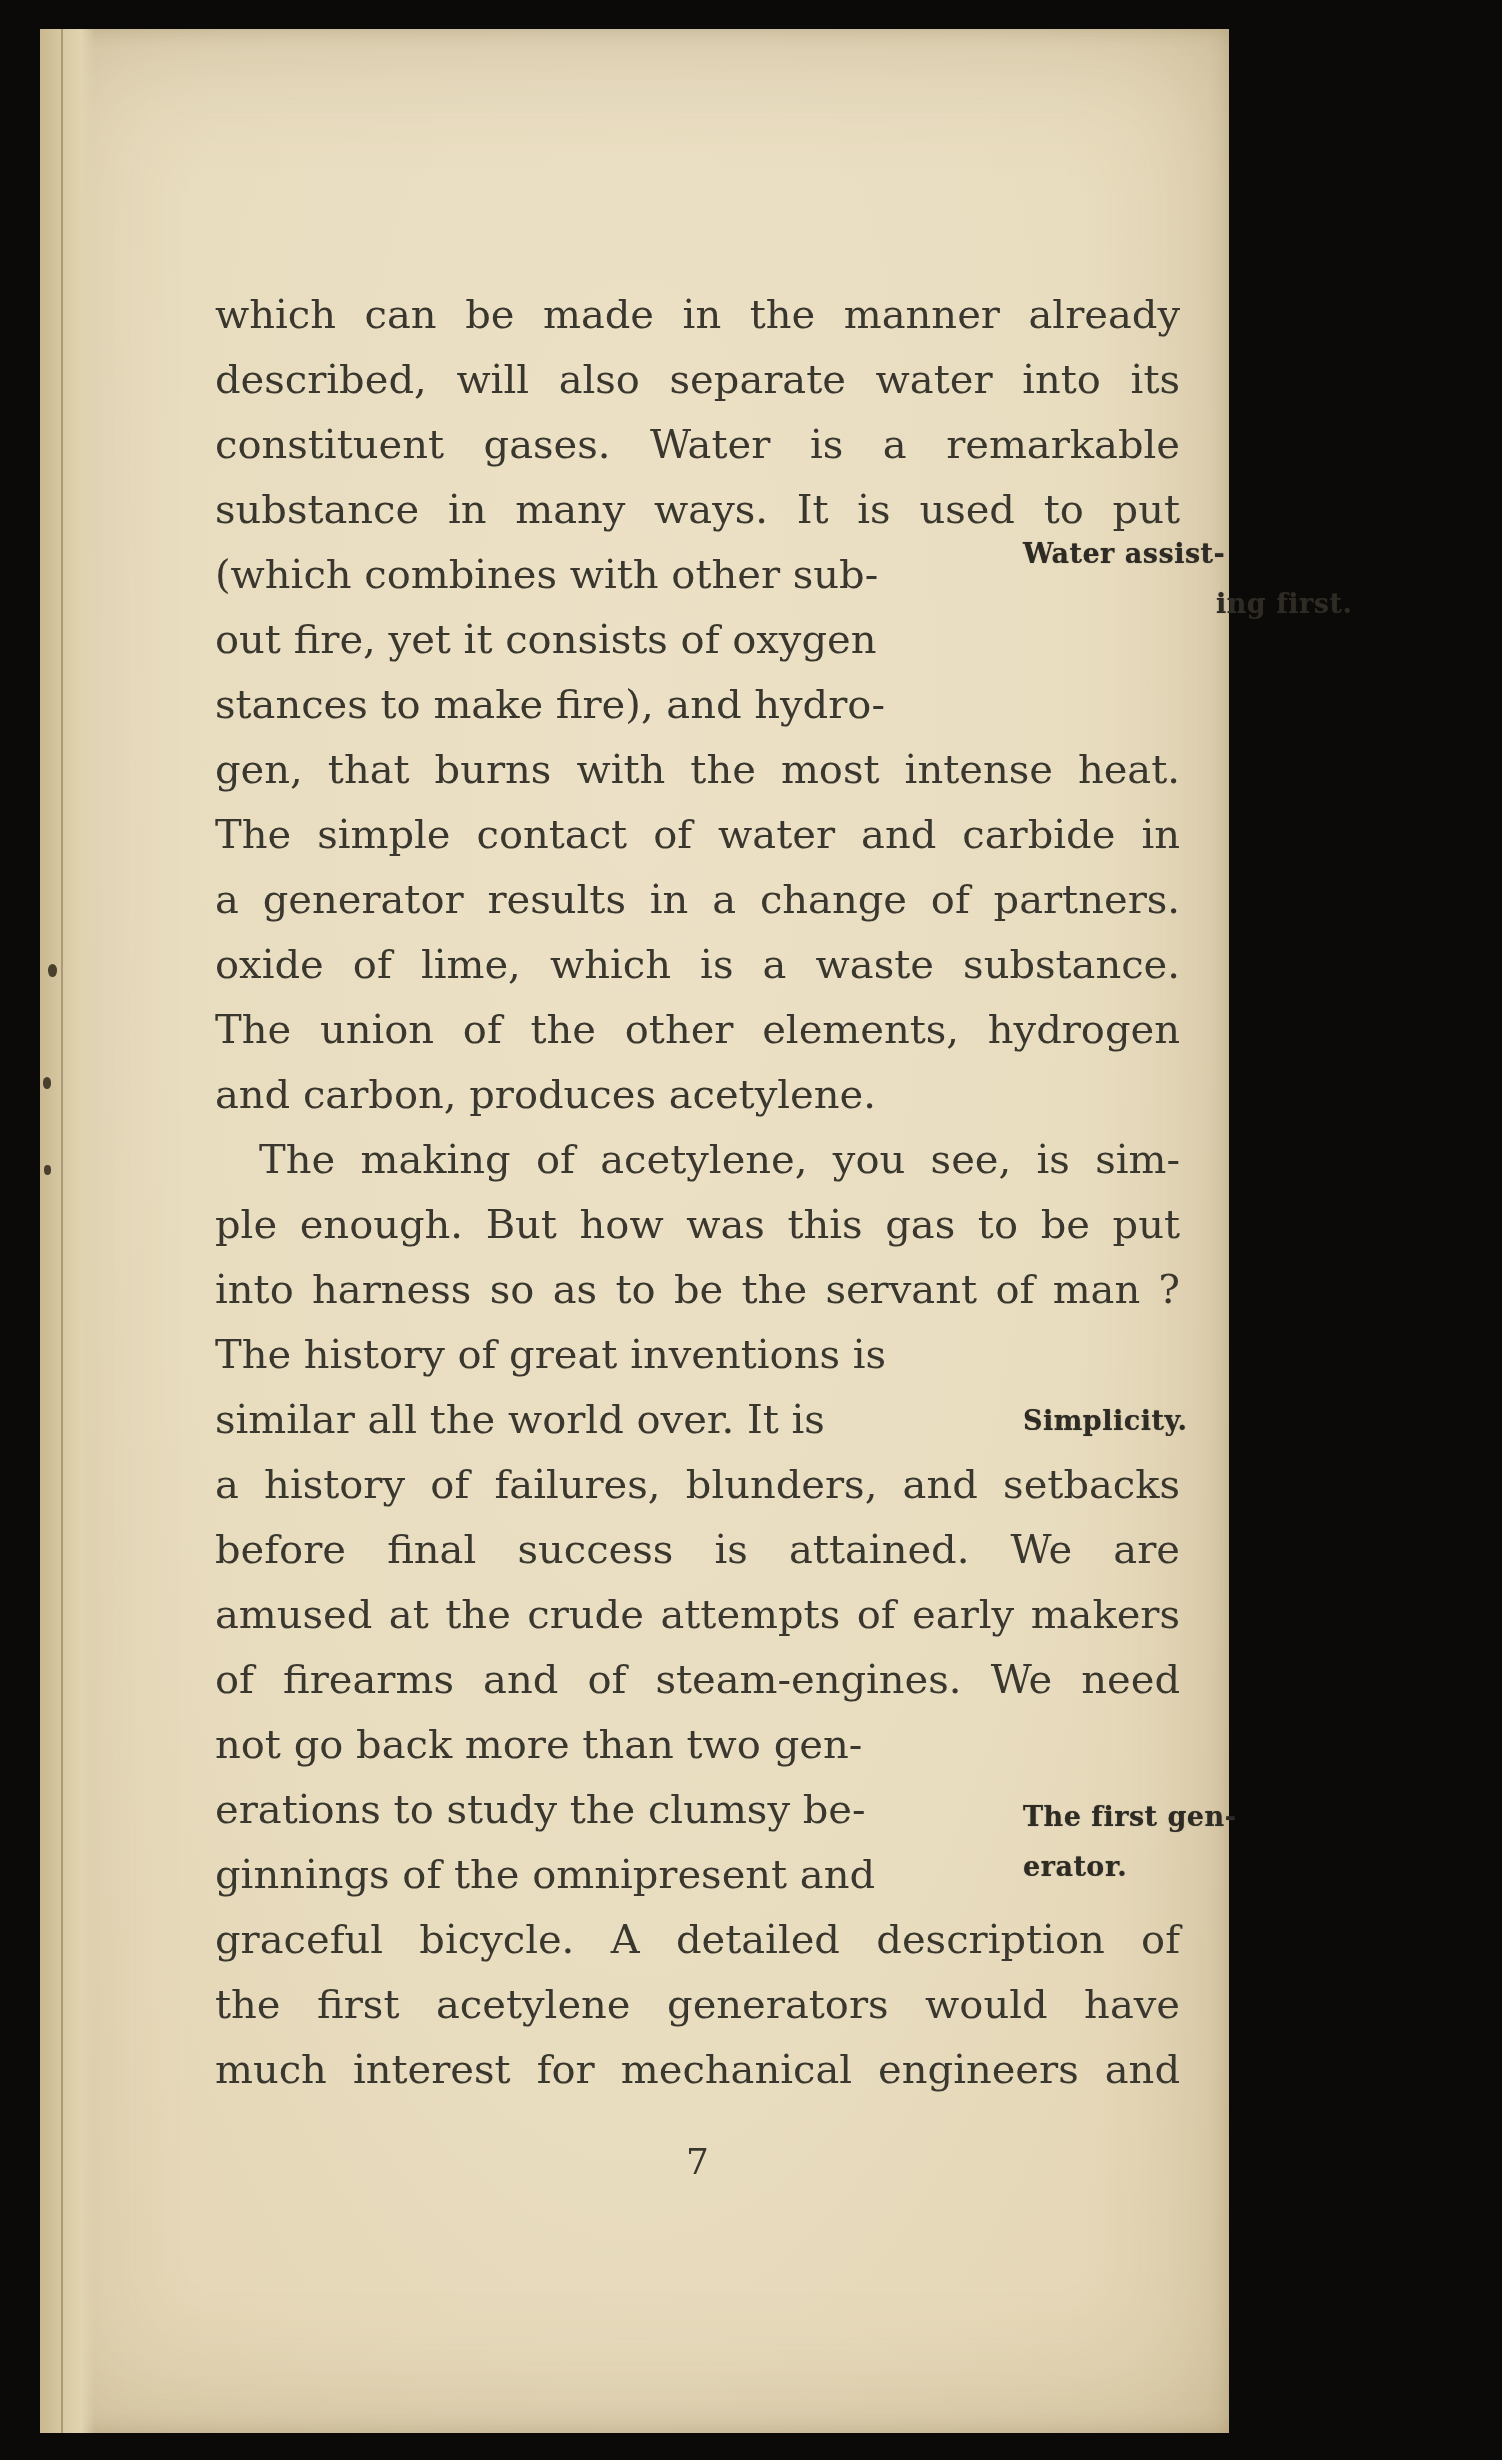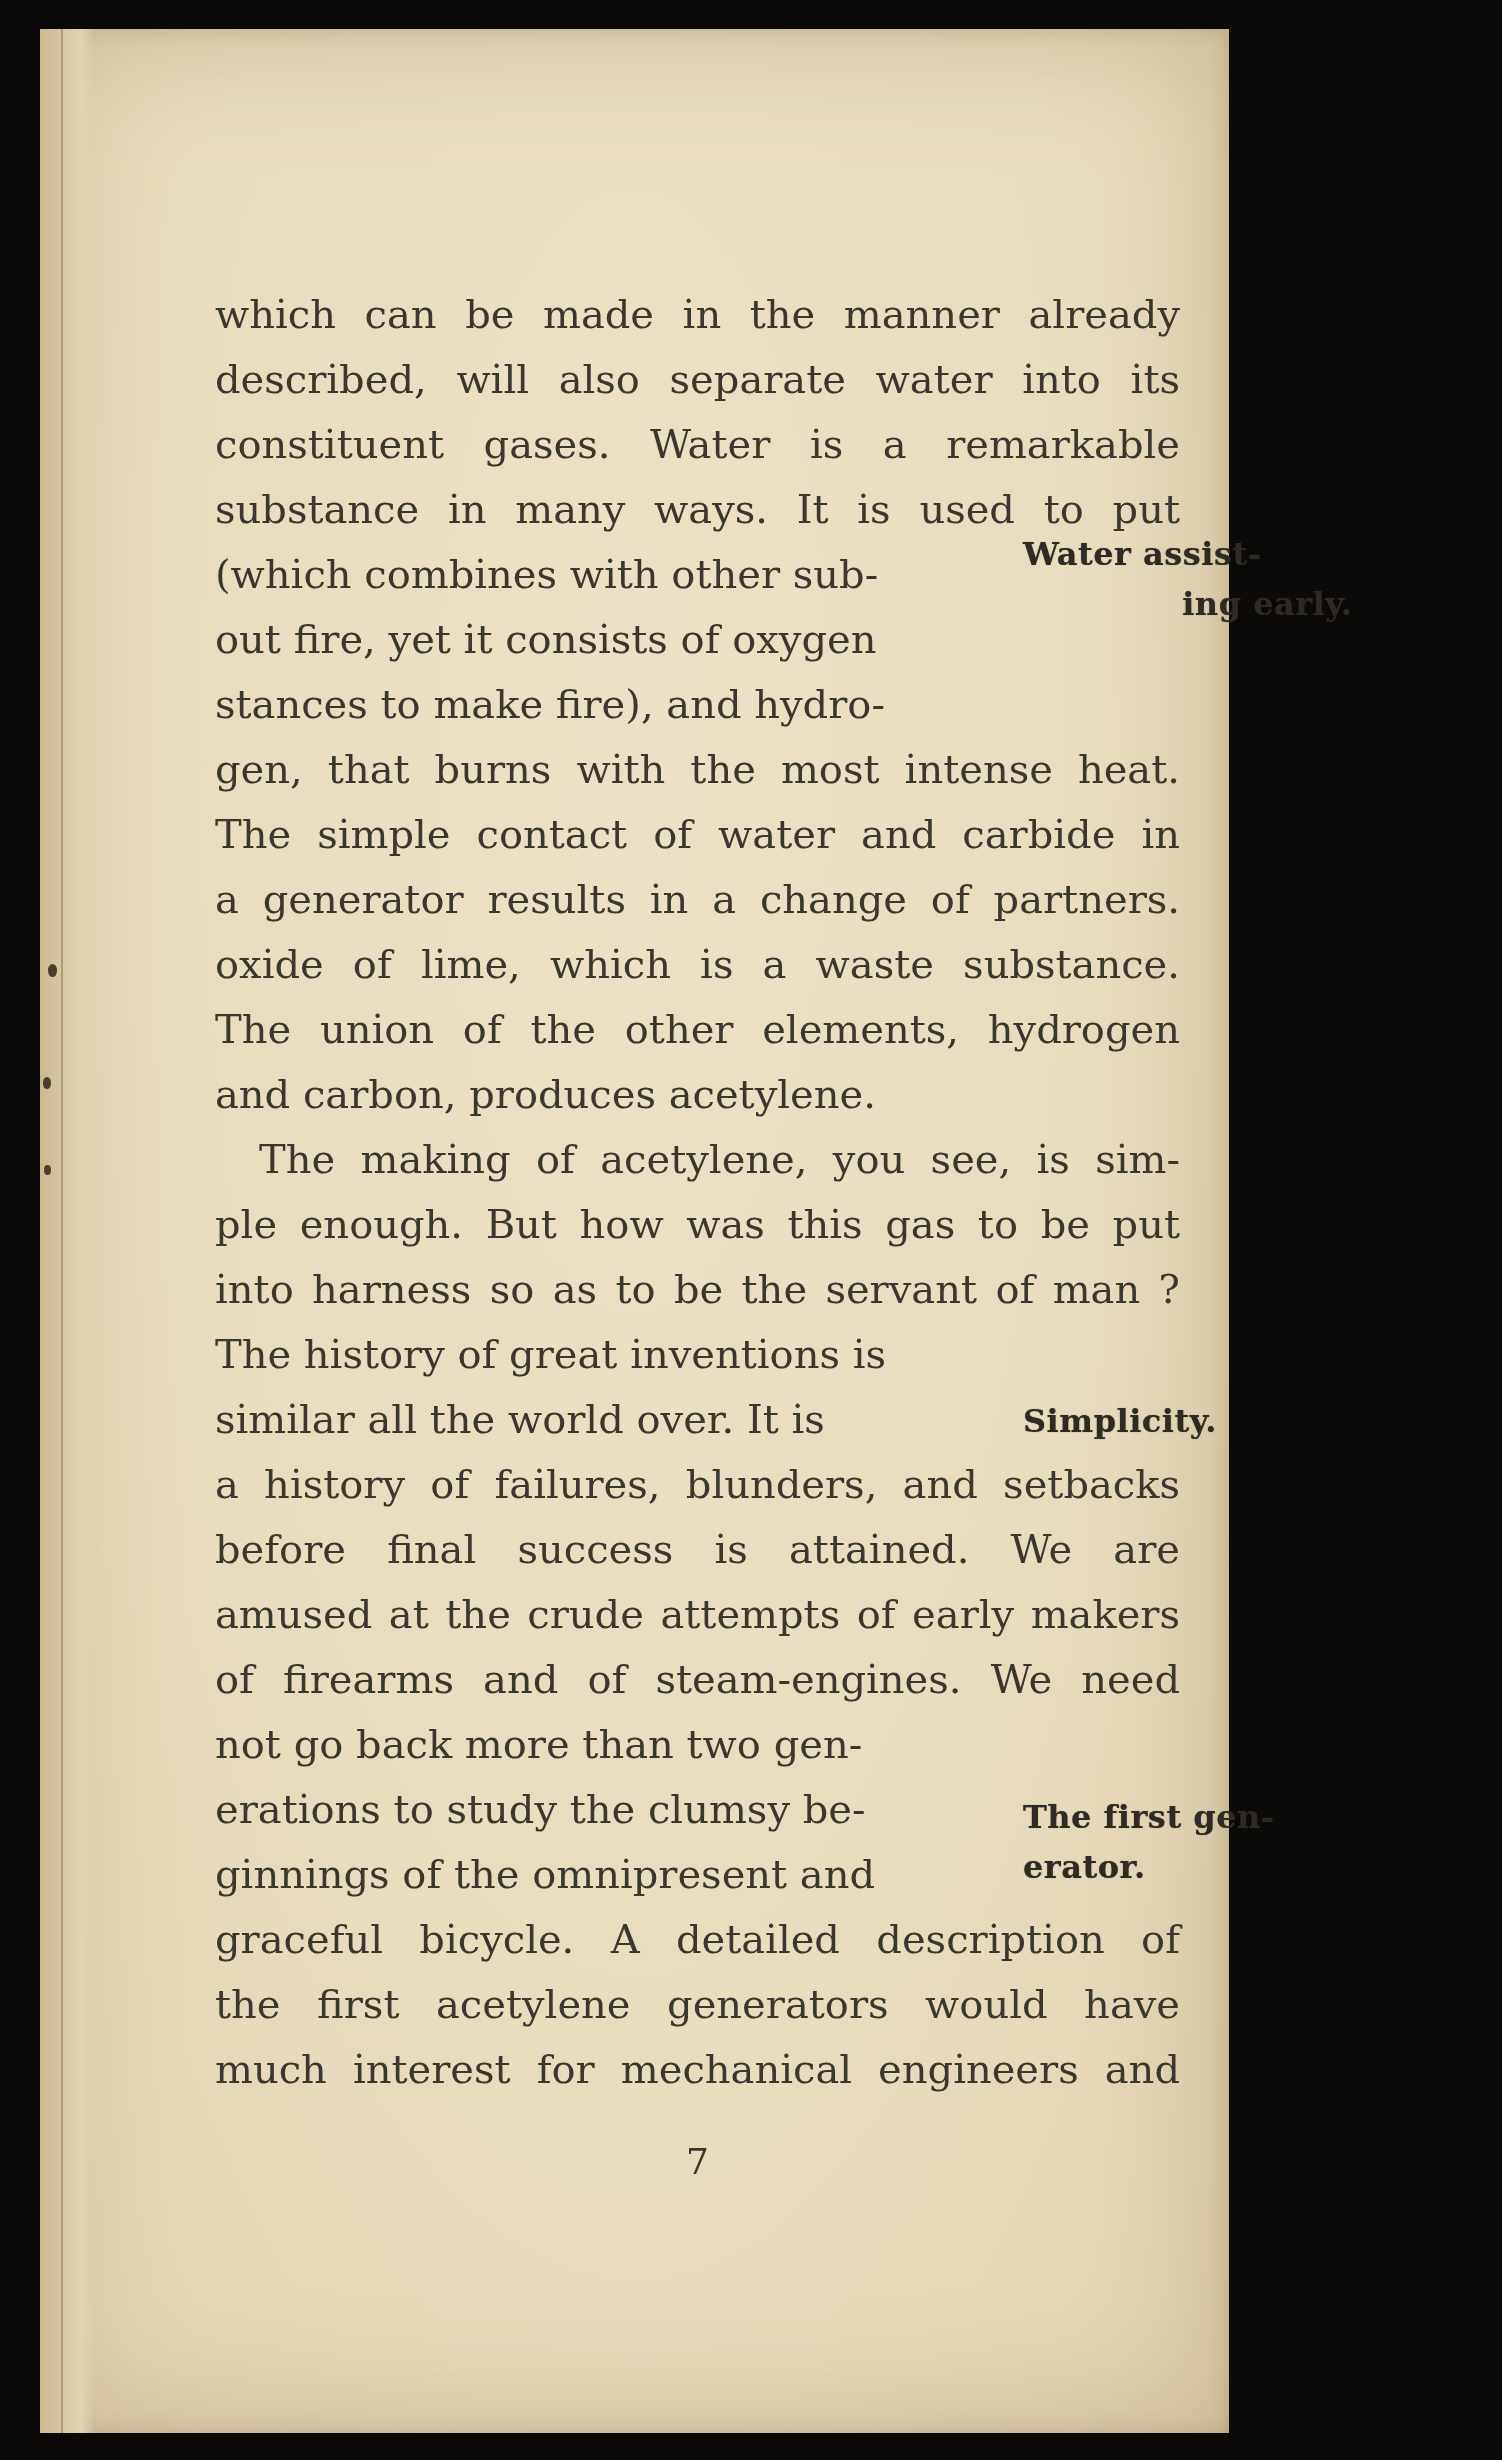--- a/index.html
+++ b/index.html
@@ -31,21 +31,21 @@
     color: var(--ink, #3a372f);
     font-size: 40px; line-height: 65px;
   }
   .line { height: 65px; }
   .line.just { text-align: justify; text-align-last: justify; }
   .line.short { white-space: nowrap; }
   .line.indent { text-indent: 44px; }
   .margin-note {
     position: absolute; left: 808px; width: 335px;
     color: var(--note, #2e2b25);
-    font-weight: 700; font-size: 32px; line-height: 50px;
+    font-weight: 700; font-size: 27px; line-height: 50px;
     letter-spacing: 0.5px;
     text-shadow: 0 0 1px rgba(46, 43, 37, .6);
   }
   .note-line.left { text-align: left; }
   .note-line.right { text-align: right; padding-right: 5.7px; }
   .note-line.center { text-align: left; }
   .page-number { margin-top: 27px; text-align: center; font-size: 36px; }
 </style>
 </head>
 <body style="--frame: #0b0a08; --page: #e9ddc0; --ink: #3a372f; --note: #2e2b25;">
@@ -85,21 +85,21 @@
           <div class="line short">not go back more than two gen-</div>
           <div class="line short">erations to study the clumsy be-</div>
           <div class="line short">ginnings of the omnipresent and</div>
           <div class="line just">graceful bicycle.  A detailed description of</div>
           <div class="line just">the first acetylene generators would have</div>
           <div class="line just">much interest for mechanical engineers and</div>
         </div>
       <div id="notes">
           <div class="margin-note" style="top: 247px;">
             <div class="note-line left">Water assist-</div>
-            <div class="note-line right">ing early.</div>
+            <div class="note-line right">ing first.</div>
           </div>
           <div class="margin-note" style="top: 1114px;">
             <div class="note-line center">Simplicity.</div>
           </div>
           <div class="margin-note" style="top: 1510px;">
             <div class="note-line left">The first gen-</div>
             <div class="note-line center">erator.</div>
           </div>
         </div>
       <div class="page-number">7</div>

